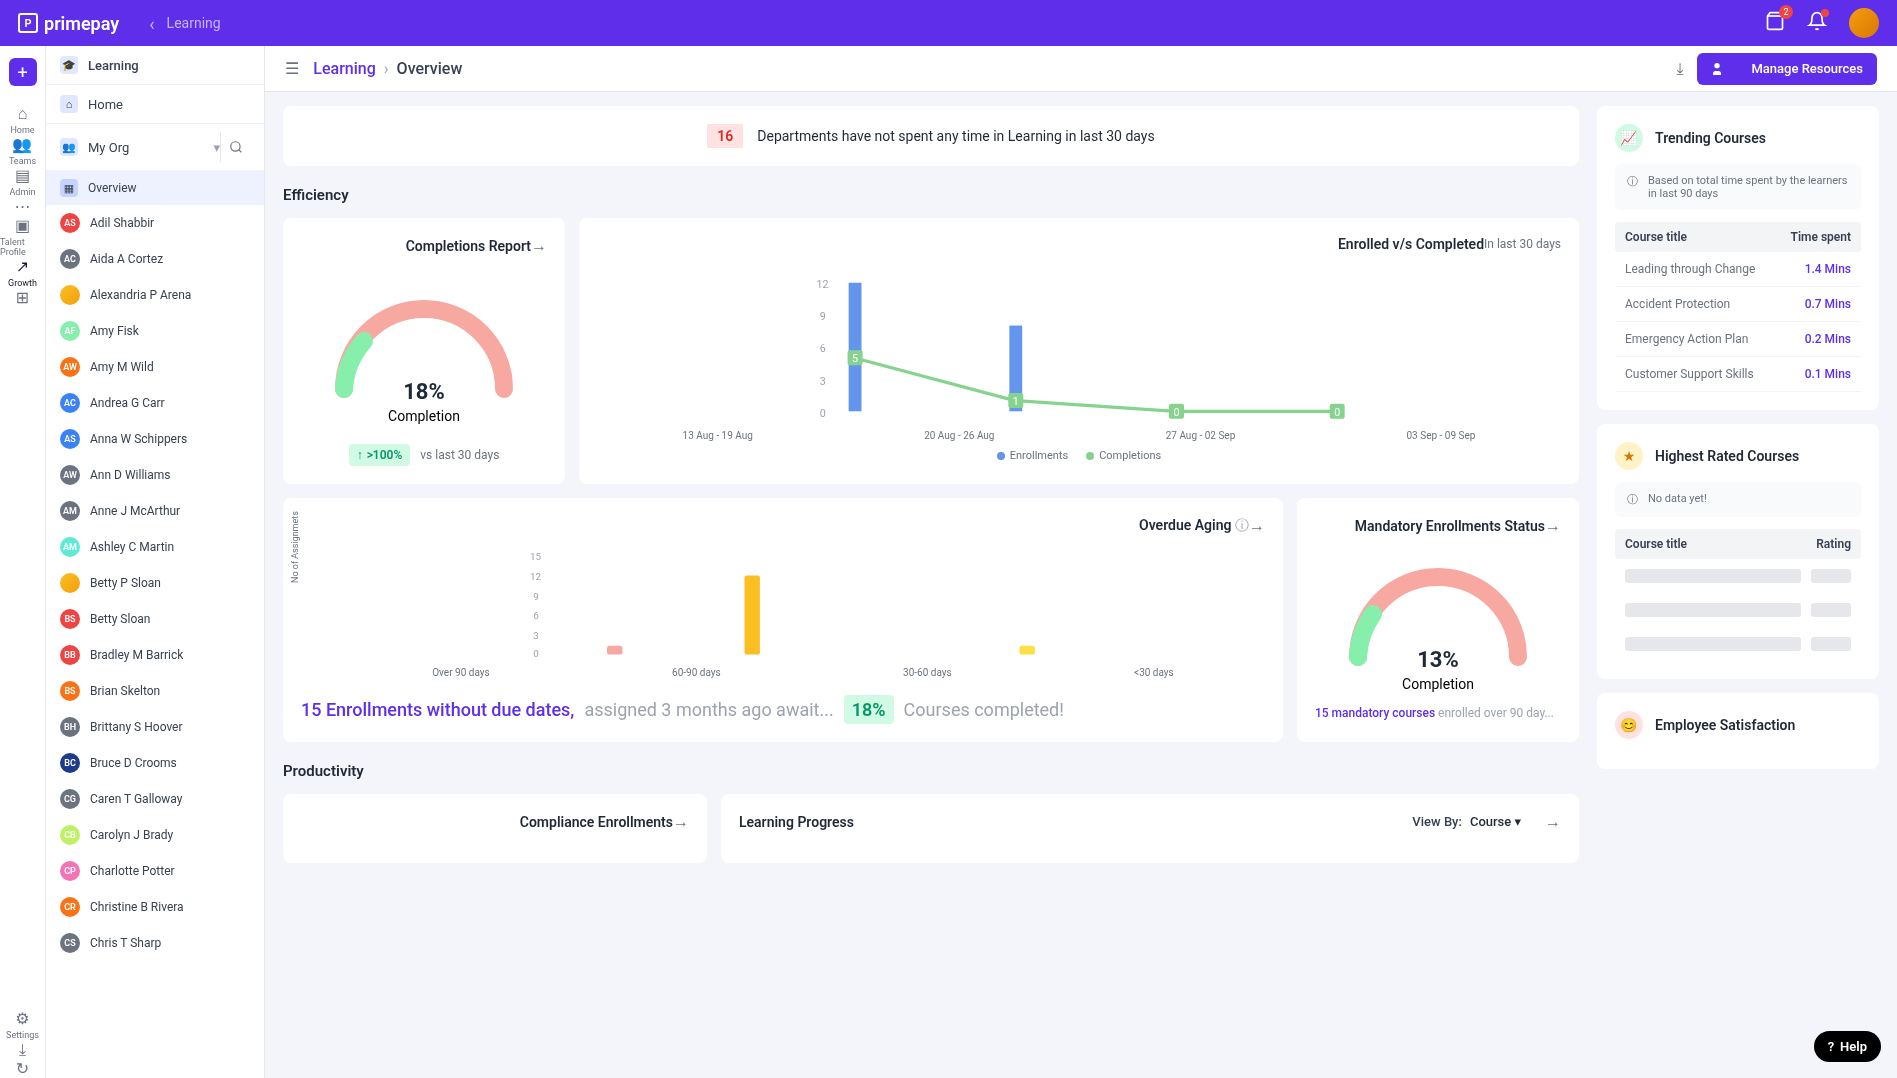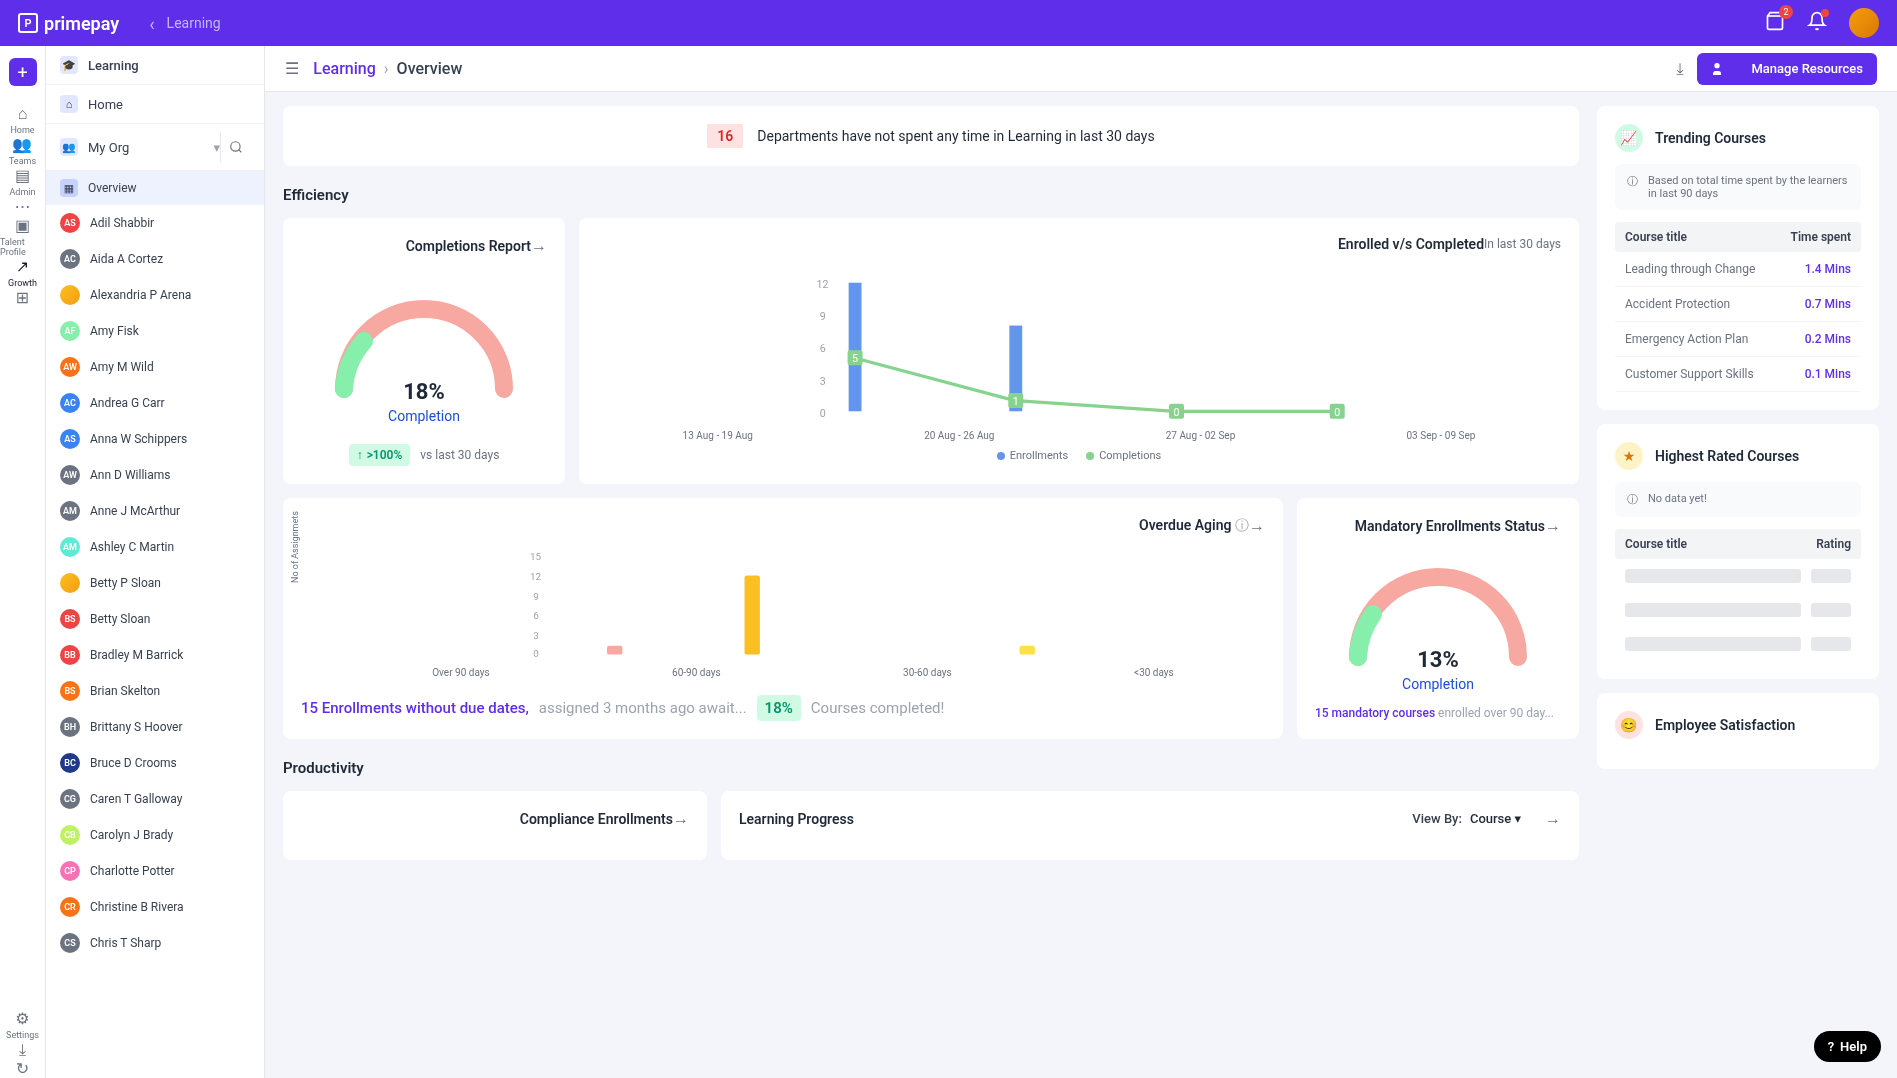--- a/index.html
+++ b/index.html
@@ -53,35 +53,35 @@
 .row2{display:flex;gap:14px}
 .card{background:#fff;border-radius:8px;padding:18px}
 .card-head{display:flex;align-items:center;justify-content:flex-end;margin-bottom:14px}
 .card-title{font-size:14px;font-weight:600;color:#1f2937}
 .card-arrow{color:#6b7280;cursor:pointer;font-size:16px}
 .card-sub{font-size:12px;color:#6b7280}
 .gauge-wrap{display:flex;flex-direction:column;align-items:center;padding-top:20px}
 .gauge{position:relative;width:200px;height:110px}
 .gauge svg{width:200px;height:110px}
 .gauge-val{font-size:22px;font-weight:700;color:#1f2937;margin-top:-20px}
-.gauge-lbl{font-size:14px;color:#1d4ed8;margin-top:4px}
+.gauge-lbl{font-size:14px;color:#000000;margin-top:4px}
 .trend-row{display:flex;align-items:center;gap:10px;margin-top:20px}
 .trend-badge{background:#d1fae5;color:#059669;padding:4px 8px;border-radius:4px;font-size:12px;font-weight:600;display:flex;align-items:center;gap:4px}
 .trend-txt{font-size:12px;color:#6b7280}
 .chart-ec{height:180px;position:relative;margin-top:20px}
 .chart-ec svg{width:100%;height:150px}
 .xlabels{display:flex;justify-content:space-around;font-size:10px;color:#6b7280;margin-top:4px}
 .legend{display:flex;justify-content:center;gap:18px;font-size:11px;color:#6b7280;margin-top:8px}
 .legend-item{display:flex;align-items:center;gap:5px}
 .legend-dot{width:8px;height:8px;border-radius:50%}
 .card-oa{flex:1}
 .oa-chart{height:130px;position:relative;margin-top:10px}
 .oa-chart svg{width:100%;height:110px}
 .ylabel{position:absolute;left:-6px;top:50%;transform:rotate(-90deg)translateX(50%);transform-origin:left center;font-size:9px;color:#6b7280;white-space:nowrap}
-.oa-foot{display:flex;align-items:center;gap:10px;margin-top:16px;font-size:15px}
+.oa-foot{display:flex;align-items:center;gap:10px;margin-top:16px;font-size:18px}
 .oa-link{color:#5f2eea;font-weight:500}
 .oa-gray{color:#9ca3af}
 .oa-badge{background:#d1fae5;color:#059669;padding:4px 8px;border-radius:4px;font-weight:600}
 .card-mes{width:282px}
 .mes-foot{font-size:12px;margin-top:14px}
 .mes-link{color:#5f2eea;font-weight:500}
 .mes-gray{color:#9ca3af}
 .prod-row{display:flex;gap:14px}
 .card-ce{flex:0 0 424px}
 .card-lp{flex:1}

